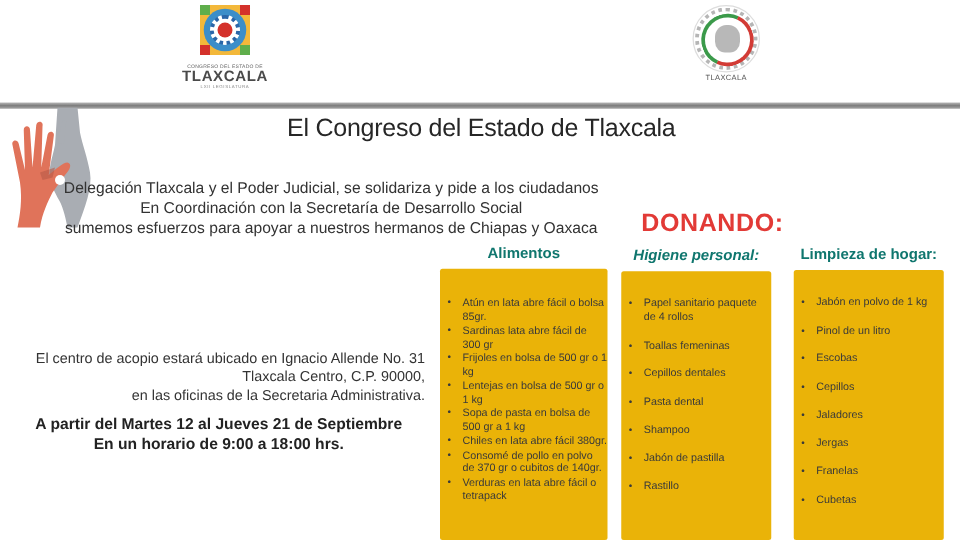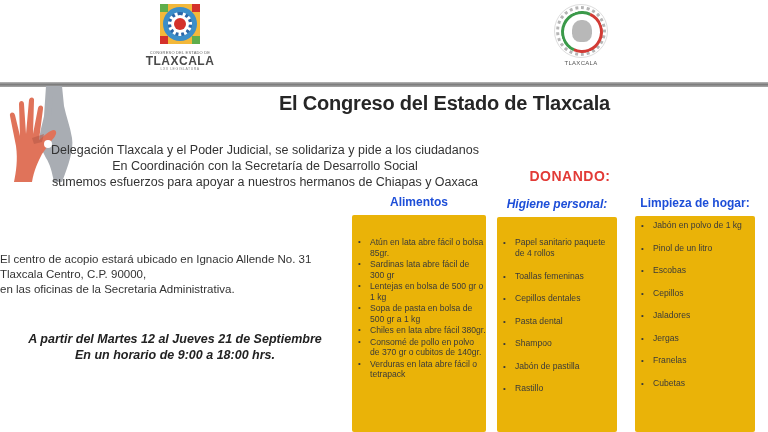--- a/index.html
+++ b/index.html
@@ -23,39 +23,39 @@
     .seal { width: 54px; height: 54px; margin: 0 auto; border-radius: 50%; position: relative; background: #fff; border: 1px solid #ddd; }
     .seal .arc { position: absolute; left: 6px; top: 6px; width: 42px; height: 42px; border-radius: 50%; border: 3px solid transparent; border-top-color: #3b9a4a; border-left-color: #3b9a4a; border-bottom-color: #d23b35; border-right-color: #d23b35; transform: rotate(-20deg); }
     .seal .eagle { position: absolute; left: 17px; top: 15px; width: 20px; height: 22px; border-radius: 45% 45% 40% 40%; background: #9a9a9a; opacity: 0.7; }
     .seal .ringtext { position: absolute; left: 1px; top: 1px; width: 50px; height: 50px; border-radius: 50%; border: 3px dotted #b5b5b5; }
     .logo-right .lbl { font-size: 6px; color: #555; margin-top: 2px; letter-spacing: 0.3px; }
 
     .top-rule { position: absolute; left: 0; top: 82px; width: 768px; height: 5px; background: linear-gradient(#b8b8b8, #7d7d7d 50%, #a8a8a8); }
 
     .hands { position: absolute; left: 6px; top: 86px; width: 76px; height: 100px; }
 
-    .title { position: absolute; left: 160px; top: 92px; width: 450px; text-align: right; font-size: 20px; font-weight: bold; color: #262626; letter-spacing: -0.2px; }
+    .title { position: absolute; left: 160px; top: 92px; width: 450px; text-align: center; font-size: 20px; font-weight: normal; color: #262626; letter-spacing: -0.2px; }
 
     .intro { position: absolute; left: 30px; top: 142px; width: 470px; text-align: center; font-size: 12.5px; line-height: 16px; color: #333; }
 
-    .location { position: absolute; left: 0; top: 252px; width: 340px; text-align: left; font-size: 11.5px; line-height: 15px; color: #333; }
-    .schedule { position: absolute; left: 0; top: 331px; width: 350px; text-align: center; font-size: 12.5px; line-height: 16px; font-weight: bold; color: #222; font-style: italic; }
+    .location { position: absolute; left: 0; top: 280px; width: 340px; text-align: right; font-size: 11.5px; line-height: 15px; color: #333; }
+    .schedule { position: absolute; left: 0; top: 331px; width: 350px; text-align: center; font-size: 12.5px; line-height: 16px; font-weight: bold; color: #222; }
 
-    .donando { position: absolute; left: 500px; top: 168px; width: 140px; text-align: center; font-size: 14px; font-weight: bold; color: #e23a36; letter-spacing: 0.5px; }
+    .donando { position: absolute; left: 500px; top: 168px; width: 140px; text-align: center; font-size: 20px; font-weight: bold; color: #e23a36; letter-spacing: 0.5px; }
 
-    .col-head { position: absolute; text-align: center; font-size: 12px; font-weight: bold; color: #1d4ed8; }
+    .col-head { position: absolute; text-align: center; font-size: 12px; font-weight: bold; color: #0f766e; }
     .box { position: absolute; background: #eab308; border-radius: 2px; }
     .box ul { list-style: none; }
     .box li { position: relative; font-size: 8.6px; color: #3a3a3a; padding-left: 18px; }
     .box li::before { content: "•"; position: absolute; left: 6px; top: 0; font-size: 8px; }
     .box.a { left: 352px; top: 215px; width: 134px; height: 217px; padding-top: 22px; }
     .box.a li { line-height: 10.5px; margin-bottom: 1px; }
     .box.b { left: 497px; top: 217px; width: 120px; height: 215px; padding-top: 20px; }
     .box.b li { line-height: 11px; margin-bottom: 11.5px; }
-    .box.c { left: 635px; top: 216px; width: 120px; height: 216px; padding-top: 4px; }
+    .box.c { left: 635px; top: 216px; width: 120px; height: 216px; padding-top: 20px; }
     .box.c li { line-height: 11px; margin-bottom: 11.5px; }
   </style>
 </head>
 <body>
 
 <div class="logo-left">
   <div class="mosaic">
     <div class="c1"></div>
       <div class="c2"></div>
       <div class="c3"></div>
@@ -110,20 +110,21 @@
 <div class="donando">DONANDO:</div>
 
 <div class="col-head" style="left:352px; top:195px; width:134px;">Alimentos</div>
 <div class="col-head" style="left:497px; top:197px; width:120px;font-style:italic;">Higiene personal:</div>
 <div class="col-head" style="left:628px; top:196px; width:134px;">Limpieza de hogar:</div>
 
 <div class="box a">
   <ul>
     <li>Atún en lata abre fácil o bolsa 85gr.</li>
     <li>Sardinas lata abre fácil de 300 gr</li>
+    <li>Frijoles en bolsa de 500 gr o 1 kg</li>
     <li>Lentejas en bolsa de 500 gr o 1 kg</li>
     <li>Sopa de pasta en bolsa de 500 gr a 1 kg</li>
     <li>Chiles en lata abre fácil 380gr.</li>
     <li>Consomé de pollo en polvo de 370 gr o cubitos de 140gr.</li>
     <li>Verduras en lata abre fácil o tetrapack</li>
   </ul>
 </div>
 
 <div class="box b">
   <ul>

